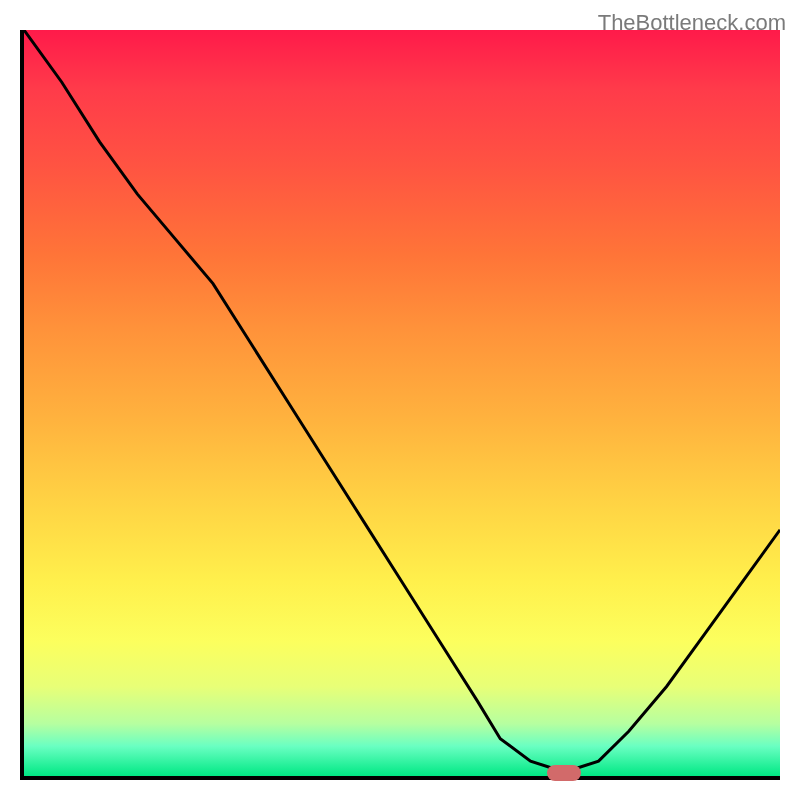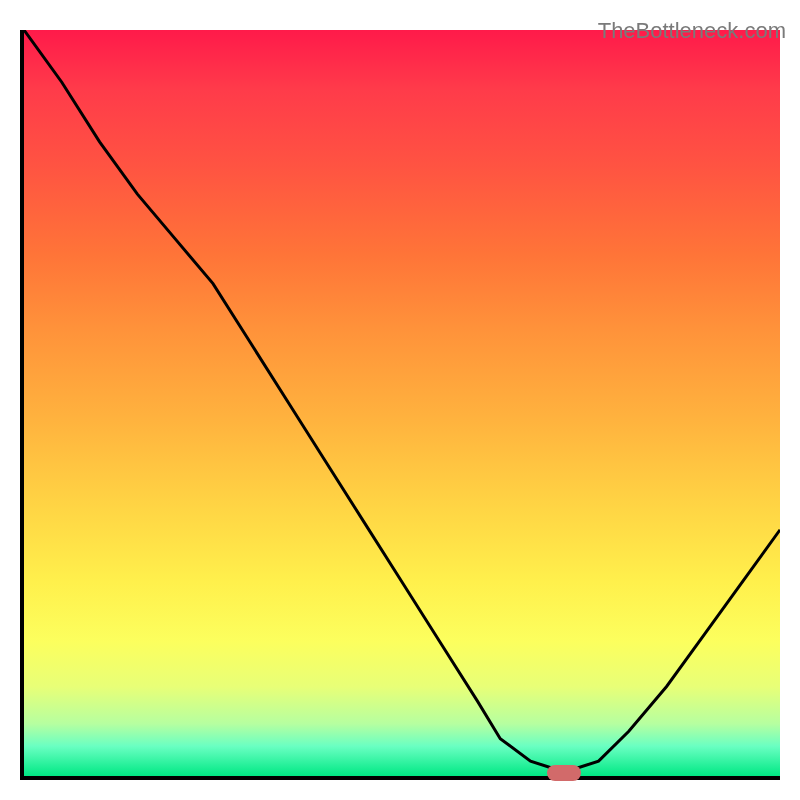--- a/index.html
+++ b/index.html
@@ -5,21 +5,21 @@
   * { margin: 0; padding: 0; box-sizing: border-box; }
   body {
     width: 800px;
     height: 800px;
     background: #ffffff;
     position: relative;
     font-family: Arial, sans-serif;
   }
   .watermark {
     position: absolute;
-    top: 18px;
+    top: 10px;
     right: 14px;
     color: #7a7a7a;
     font-size: 22px;
     font-weight: 400;
     z-index: 10;
   }
   .plot-area {
     position: absolute;
     left: 20px;
     top: 30px;

